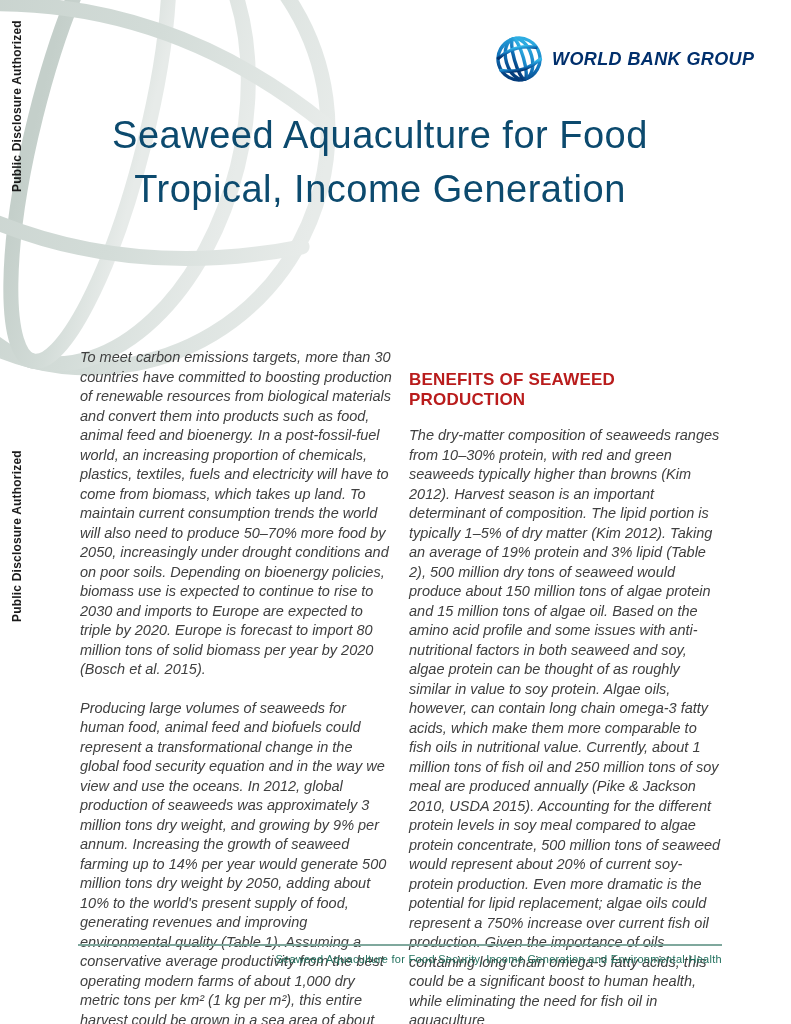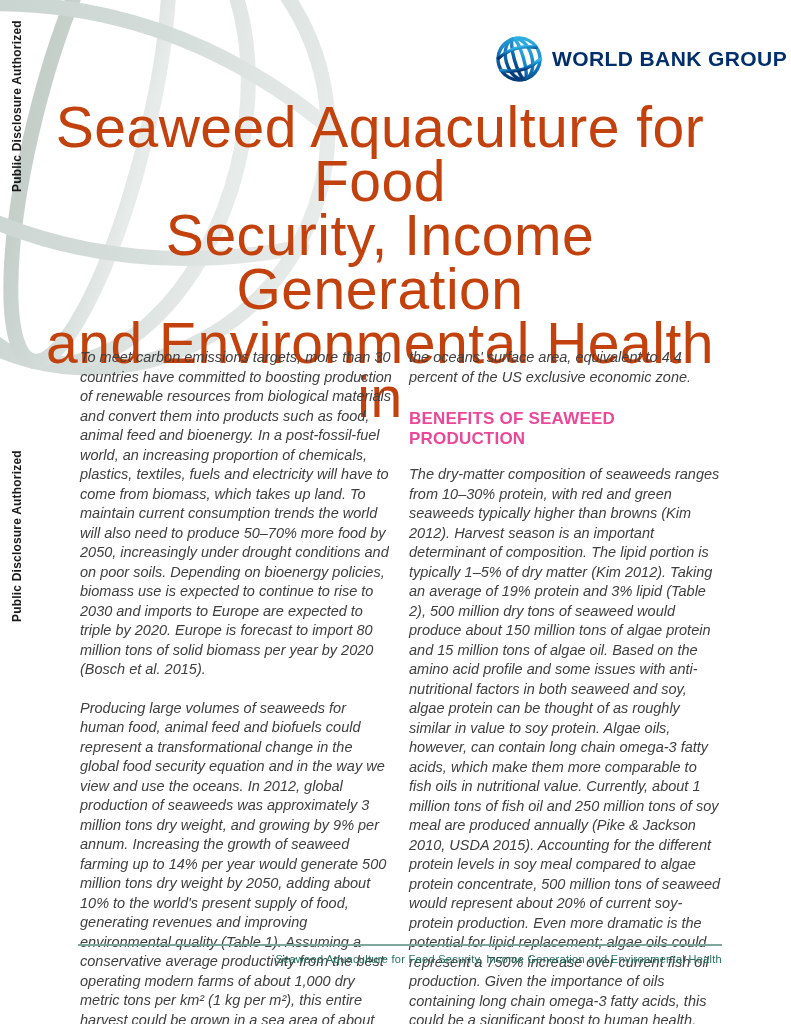--- a/index.html
+++ b/index.html
@@ -12,34 +12,35 @@
     position:absolute;width:170px;font-size:12px;font-weight:bold;color:#1a1a1a;
     letter-spacing:.2px;transform:rotate(-90deg);transform-origin:0 0;white-space:nowrap;
     z-index:3;
   }
   .pda1{left:10px;top:192px;}
   .pda2{left:10px;top:622px;}
   .brand{
     position:absolute;left:494px;top:34px;display:flex;align-items:center;z-index:2;
   }
   .brand-text{
-    font-size:21px;font-weight:bold;color:#002f6c;letter-spacing:.4px;margin-left:8px;
+    font-size:18px;font-weight:bold;color:#002f6c;letter-spacing:.4px;margin-left:8px;
     white-space:nowrap;
+    font-style:italic;
   }
   .doc-title{
-    position:absolute;left:40px;top:100px;width:680px;text-align:center;z-index:1;
-    color:#c2410c;font-weight:300;font-size:57px;line-height:54px;letter-spacing:.5px;
+    position:absolute;left:40px;top:108px;width:680px;text-align:center;z-index:1;
+    color:#0c4a6e;font-weight:300;font-size:38px;line-height:54px;letter-spacing:.5px;
   }
   .columns{
     position:absolute;left:80px;top:348px;width:642px;display:flex;gap:16px;z-index:1;
   }
   .col{flex:1;font-size:14.5px;line-height:19.5px;color:#404040;}
   .col p{margin:0 0 19px 0;font-style:italic;}
   .section-heading{
-    color:#ec4899;font-size:17px;font-weight:bold;letter-spacing:.2px;
+    color:#b91c1c;font-size:17px;font-weight:bold;letter-spacing:.2px;
     margin:22px 0 17px 0;
   }
   .footer-rule{
     position:absolute;left:78px;top:944px;width:644px;height:2px;background:#7fa89d;z-index:1;
   }
   .footer-title{
     position:absolute;left:78px;top:953px;width:644px;text-align:right;z-index:1;
     color:#20705d;font-size:11px;font-weight:300;letter-spacing:.3px;
   }
 </style>
@@ -81,30 +82,28 @@
       <ellipse cx="25" cy="25" rx="4.6" ry="21"></ellipse>
       <path d="M5.5 18.5 Q25 9.5 44.5 18.5"></path>
       <path d="M4.5 31 Q25 41 45.5 31"></path>
     </g>
   </svg>
   <span class="brand-text">WORLD BANK GROUP</span>
 </div>
 
 <div class="doc-title">
   <div>Seaweed Aquaculture for Food</div>
-  <div>Security, Income Generation</div>
-  <div>and Environmental Health in</div>
+  <div>Tropical, Income Generation</div>
 </div>
 
 <div class="columns">
   <div class="col">
     <p>To meet carbon emissions targets, more than 30 countries have committed to boosting production of renewable resources from biological materials and convert them into products such as food, animal feed and bioenergy. In a post-fossil-fuel world, an increasing proportion of chemicals, plastics, textiles, fuels and electricity will have to come from biomass, which takes up land. To maintain current consumption trends the world will also need to produce 50–70% more food by 2050, increasingly under drought conditions and on poor soils. Depending on bioenergy policies, biomass use is expected to continue to rise to 2030 and imports to Europe are expected to triple by 2020. Europe is forecast to import 80 million tons of solid biomass per year by 2020 (Bosch et al. 2015).</p>
     <p>Producing large volumes of seaweeds for human food, animal feed and biofuels could represent a transformational change in the global food security equation and in the way we view and use the oceans. In 2012, global production of seaweeds was approximately 3 million tons dry weight, and growing by 9% per annum. Increasing the growth of seaweed farming up to 14% per year would generate 500 million tons dry weight by 2050, adding about 10% to the world's present supply of food, generating revenues and improving environmental quality (Table 1). Assuming a conservative average productivity from the best operating modern farms of about 1,000 dry metric tons per km² (1 kg per m²), this entire harvest could be grown in a sea area of about 500,000 square kilometers, 0.03% of</p>
   </div>
   <div class="col">
-    <p>the oceans' surface area, equivalent to 4.4 percent of the US exclusive economic zone.</p>
     <div class="section-heading">BENEFITS OF SEAWEED PRODUCTION</div>
     <p>The dry-matter composition of seaweeds ranges from 10–30% protein, with red and green seaweeds typically higher than browns (Kim 2012). Harvest season is an important determinant of composition. The lipid portion is typically 1–5% of dry matter (Kim 2012). Taking an average of 19% protein and 3% lipid (Table 2), 500 million dry tons of seaweed would produce about 150 million tons of algae protein and 15 million tons of algae oil. Based on the amino acid profile and some issues with anti-nutritional factors in both seaweed and soy, algae protein can be thought of as roughly similar in value to soy protein. Algae oils, however, can contain long chain omega-3 fatty acids, which make them more comparable to fish oils in nutritional value. Currently, about 1 million tons of fish oil and 250 million tons of soy meal are produced annually (Pike &amp; Jackson 2010, USDA 2015). Accounting for the different protein levels in soy meal compared to algae protein concentrate, 500 million tons of seaweed would represent about 20% of current soy-protein production. Even more dramatic is the potential for lipid replacement; algae oils could represent a 750% increase over current fish oil production. Given the importance of oils containing long chain omega-3 fatty acids, this could be a significant boost to human health, while eliminating the need for fish oil in aquaculture</p>
   </div>
 </div>
 
 <div class="footer-rule"></div>
 <div class="footer-title">Seaweed Aquaculture for Food Security, Income Generation and Environmental Health</div>
 
 </body></html>

